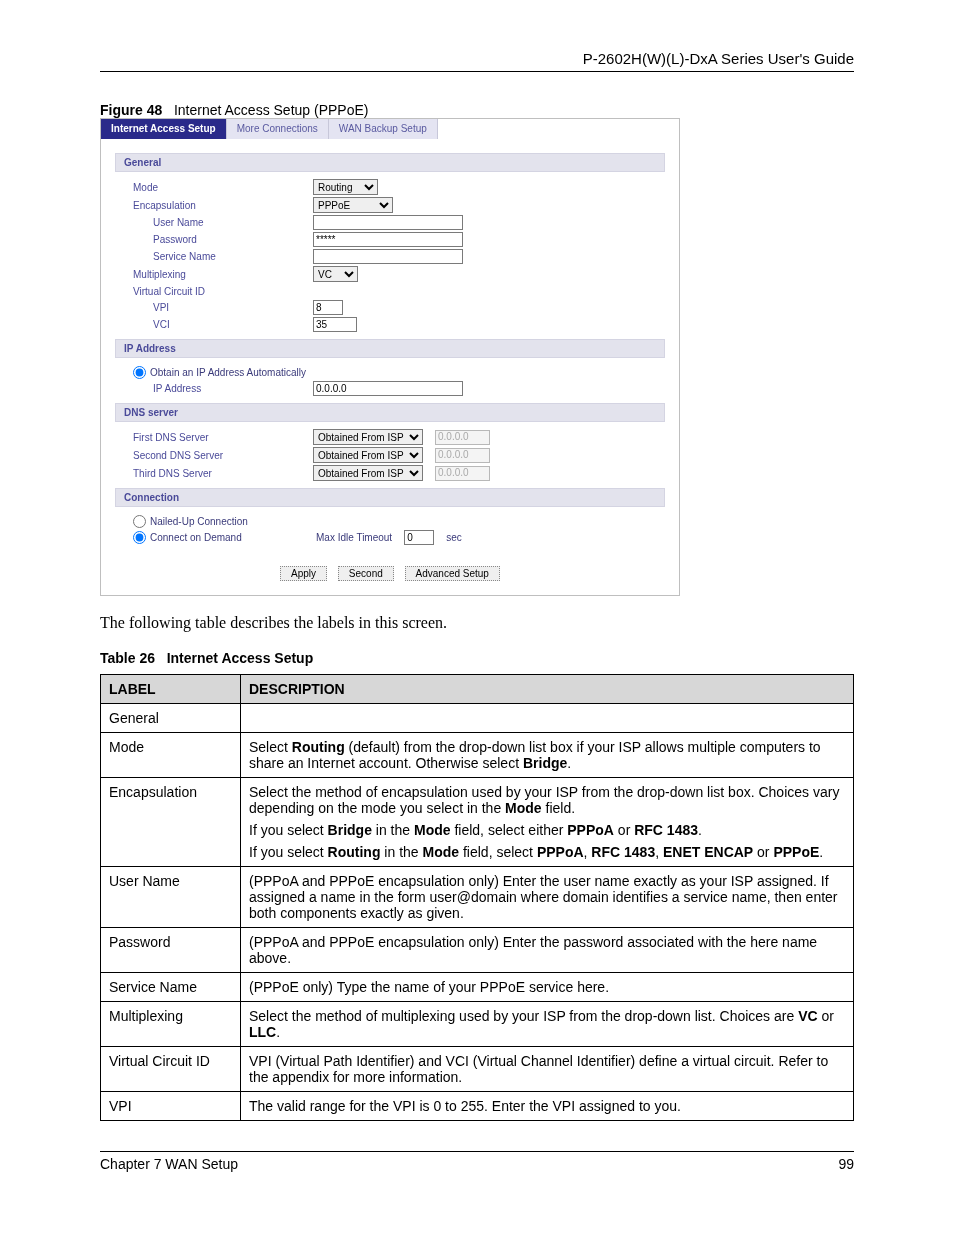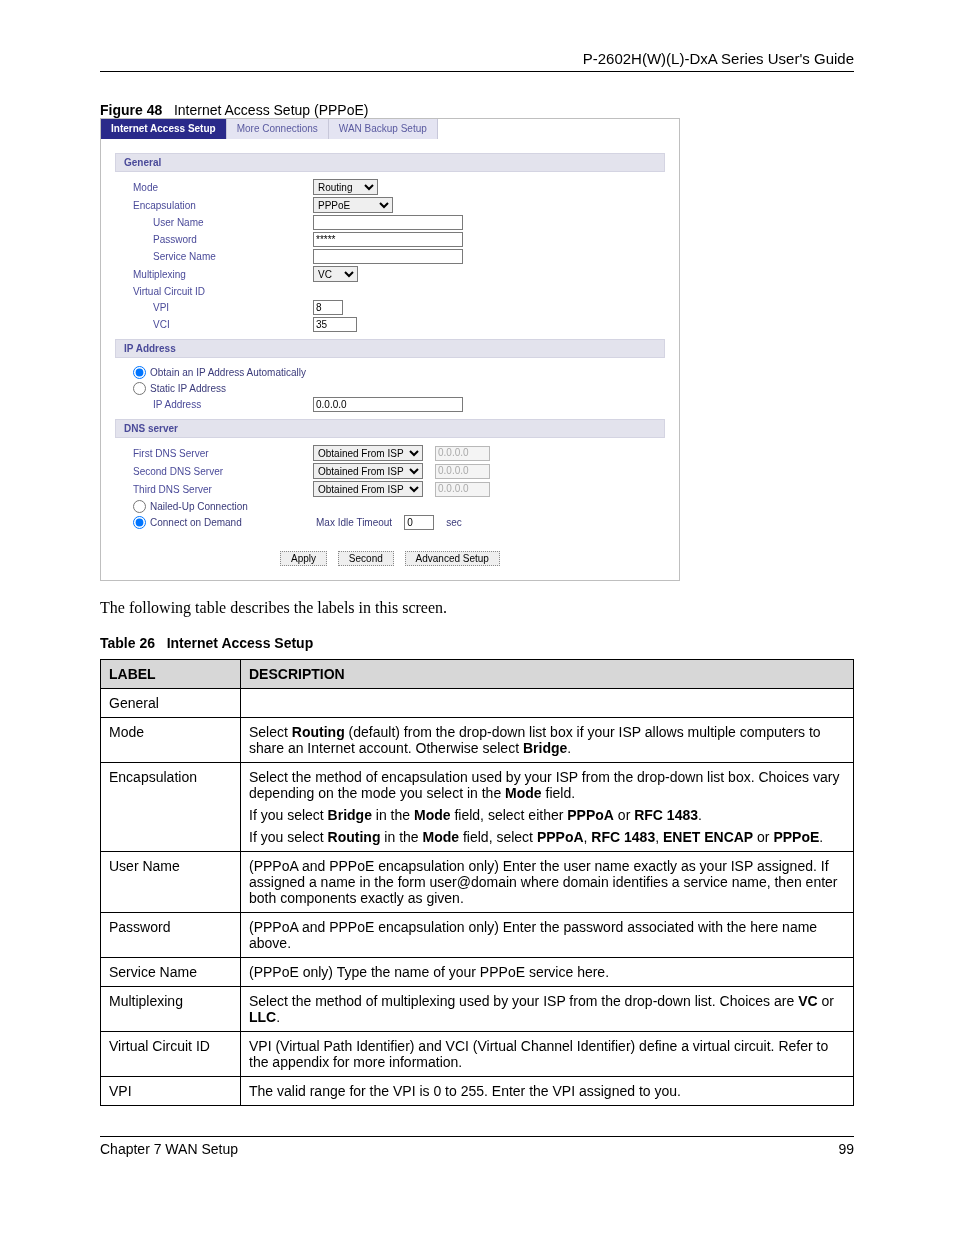--- a/index.html
+++ b/index.html
@@ -207,24 +207,20 @@
           <span class="lbl">VCI</span>
         <input class="txtinput" style="width: 44px;" value="35">
         </div>
 
       <div class="section-hdr">IP Address</div>
 
       <div class="row">
           <input type="radio" class="radio" checked="" style="">
         <span>Obtain an IP Address Automatically</span>
         </div>
-      <div class="row">
-          <input type="radio" class="radio" style="">
-        <span>Static IP Address</span>
-        </div>
       <div class="row indent">
           <span class="lbl">IP Address</span>
         <input class="txtinput" style="width: 150px;" value="0.0.0.0">
         </div>
 
       <div class="section-hdr">DNS server</div>
 
       <div class="row">
           <span class="lbl">First DNS Server</span>
         <span class="inline">
@@ -240,20 +236,21 @@
           </span>
         </div>
       <div class="row">
           <span class="lbl">Third DNS Server</span>
         <span class="inline">
             <select class="sel" style="width:110px"><option>Obtained From ISP</option></select>
         <span class="disabled-ip">0.0.0.0</span>
           </span>
         </div>
 
+      <div class="section-hdr">Connection</div>
 
       <div class="row">
           <input type="radio" class="radio" style="">
         <span>Nailed-Up Connection</span>
         </div>
       <div class="row">
           <input type="radio" class="radio" checked="" style="">
         <span style="width:166px;display:inline-block">Connect on Demand</span>
         <span class="inline">
           <span>Max Idle Timeout</span>

